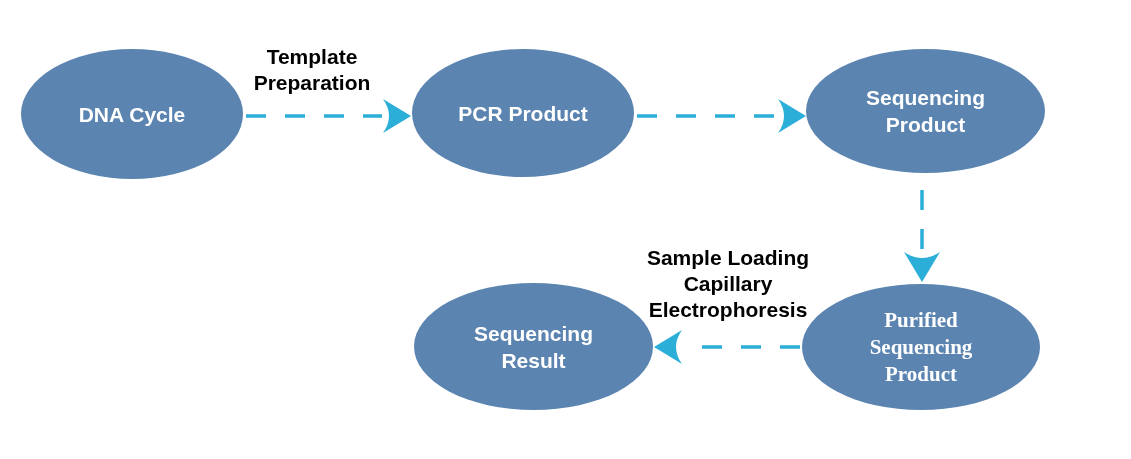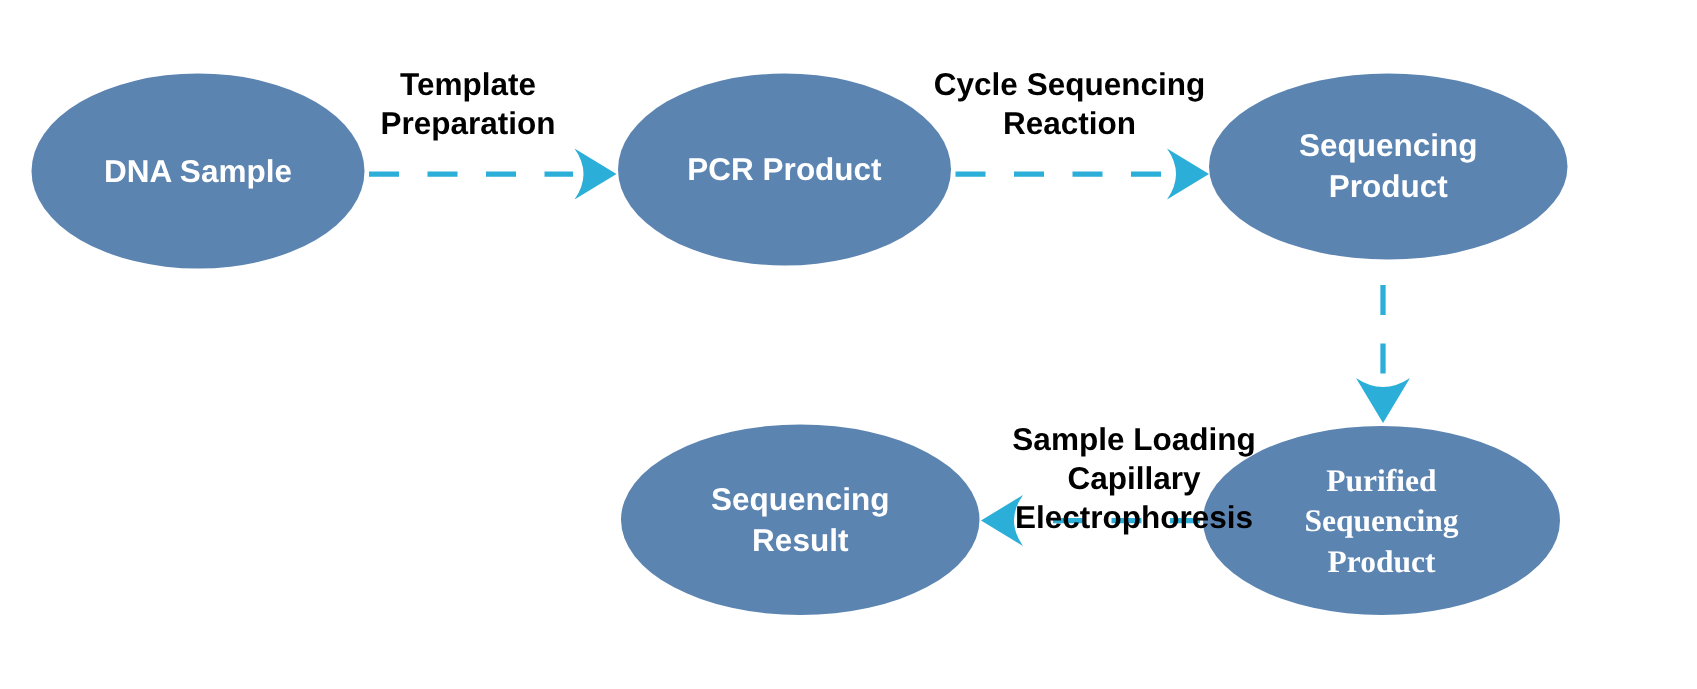--- a/index.html
+++ b/index.html
@@ -59,21 +59,21 @@
     position: absolute;
     color: var(--label-text, #000000);
     font-size: 21px;
     font-weight: bold;
     line-height: 26px;
     text-align: center;
     white-space: pre-line;
   }
   #l-template { left: 212px; top: 44px;  width: 200px; }
   #l-cycle    { left: 603px; top: 44px;  width: 220px; }
-  #l-loading  { left: 648px; top: 245px; width: 216px; margin-top: 36px; }
+  #l-loading  { left: 620px; top: 245px; width: 216px; }
 </style>
 </head>
 <body>
 
 <div class="canvas">
 
   <svg class="arrows" width="1131" height="459" viewBox="0 0 1131 459" aria-hidden="true">
     <g>
       <line class="dash" x1="246" y1="116" x2="382" y2="116"></line>
       <path class="head" d="M 383,99 Q 395,116 383,133 L 411,116 Z"></path>
@@ -86,40 +86,38 @@
       <line class="dash" x1="922" y1="190" x2="922" y2="251"></line>
       <path class="head" d="M 904,252 Q 922,264 940,252 L 922,282 Z"></path>
     </g>
     <g>
       <line class="dash" x1="800" y1="347" x2="685" y2="347"></line>
       <path class="head" d="M 682,330 Q 670,347 682,364 L 654,347 Z"></path>
     </g>
   </svg>
 
   <div class="node" id="n-dna">
-    <span>DNA Sample</span>
+    <span>DNA Cycle</span>
   </div>
   <div class="node" id="n-pcr">
     <span>PCR Product</span>
   </div>
   <div class="node" id="n-seqprod">
     <span>Sequencing
 Product</span>
   </div>
   <div class="node" id="n-purified">
     <span>Purified
 Sequencing
 Product</span>
   </div>
   <div class="node" id="n-result">
     <span>Sequencing
 Result</span>
   </div>
 
   <div class="edge-label" id="l-template">Template
 Preparation</div>
-  <div class="edge-label" id="l-cycle">Cycle Sequencing
-Reaction</div>
   <div class="edge-label" id="l-loading">Sample Loading
 Capillary
 Electrophoresis</div>
 
 </div>
 
 </body></html>

